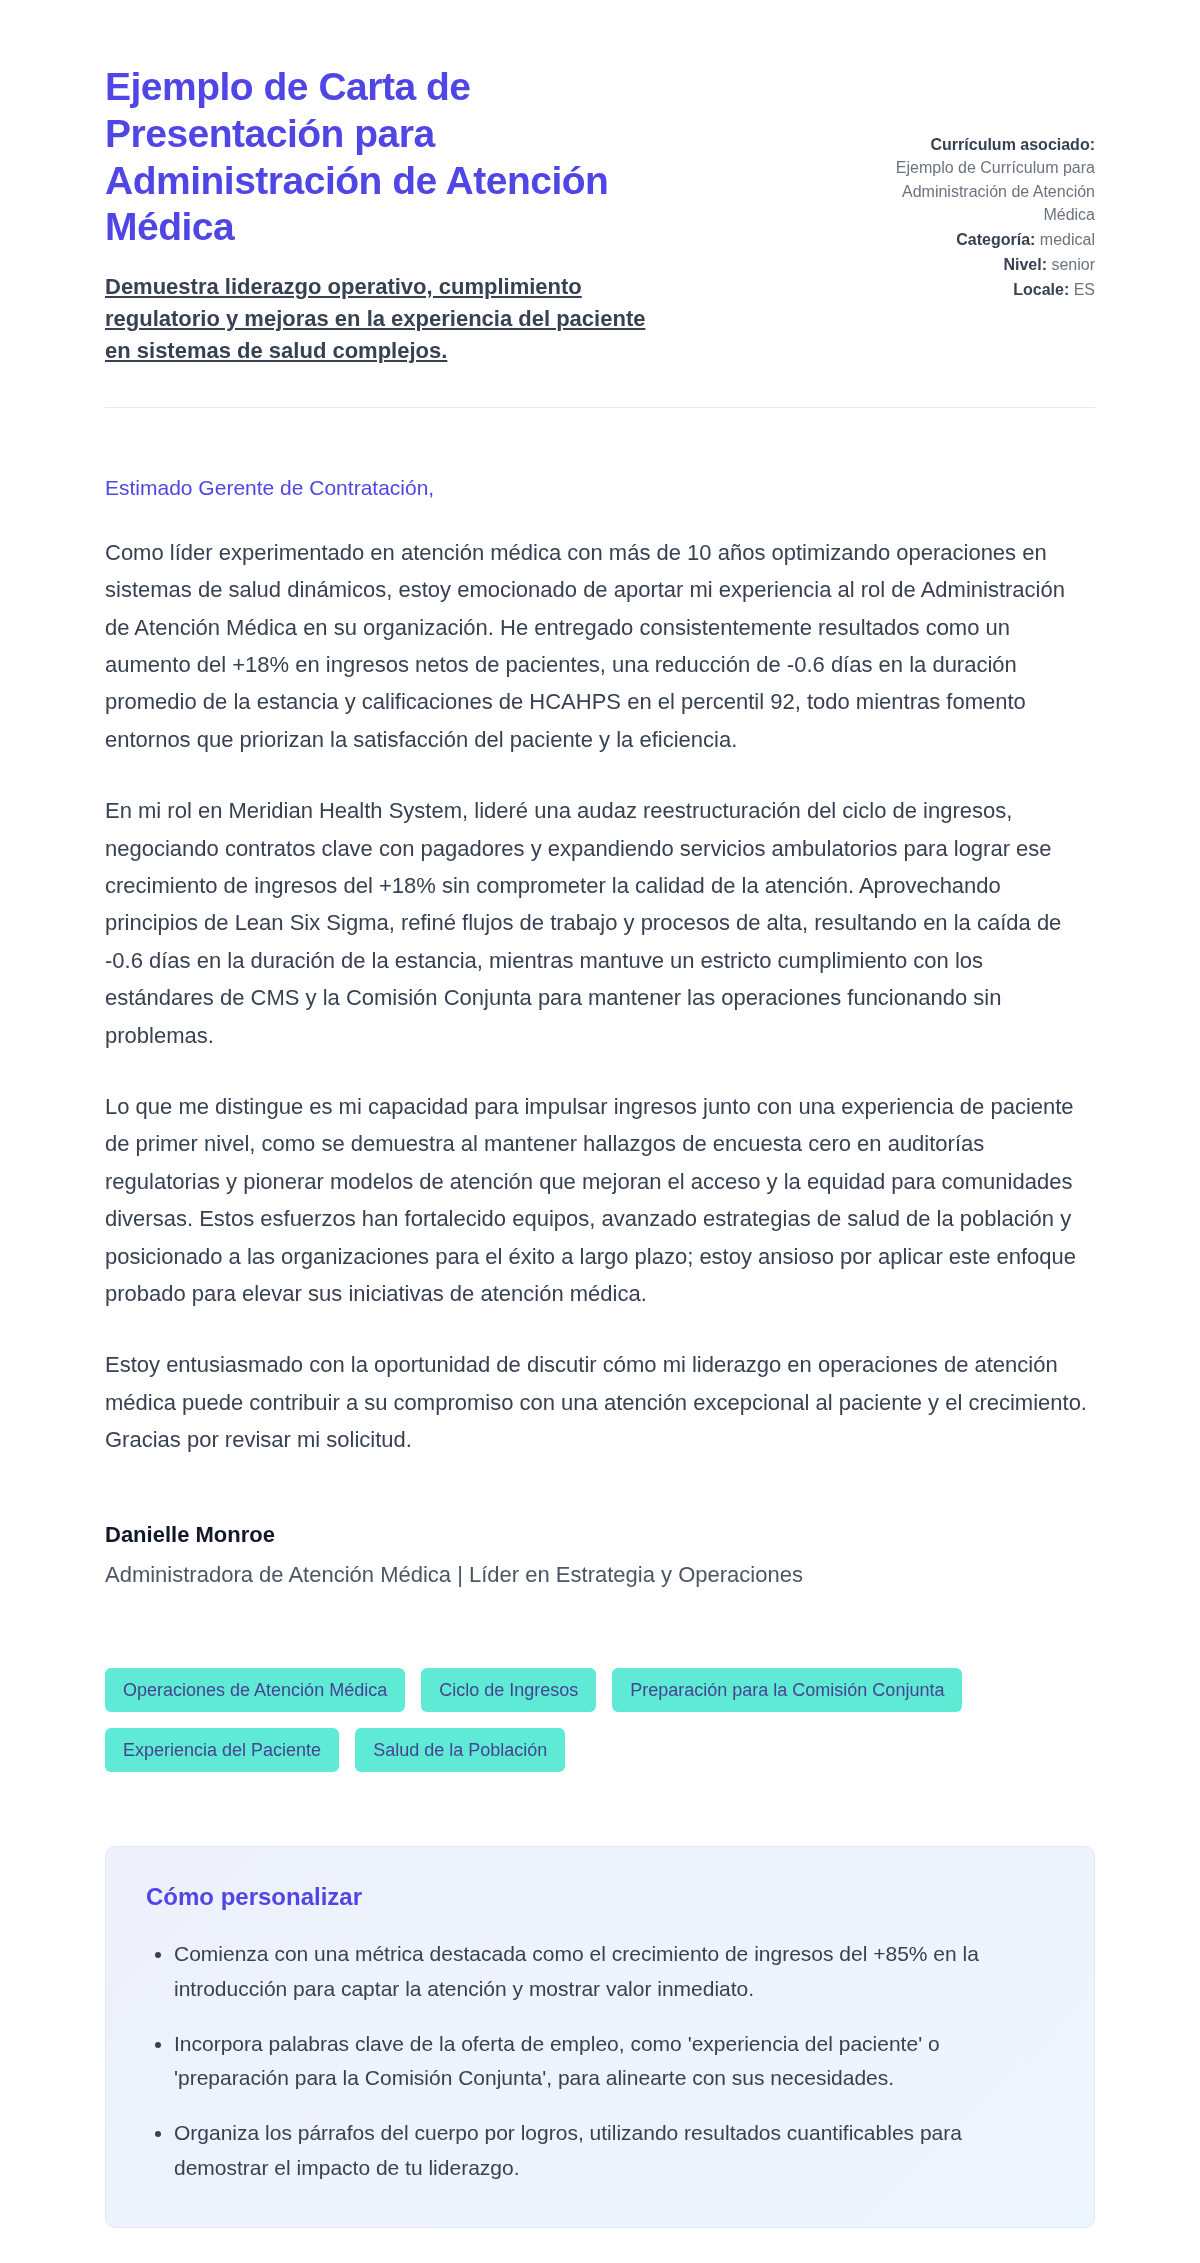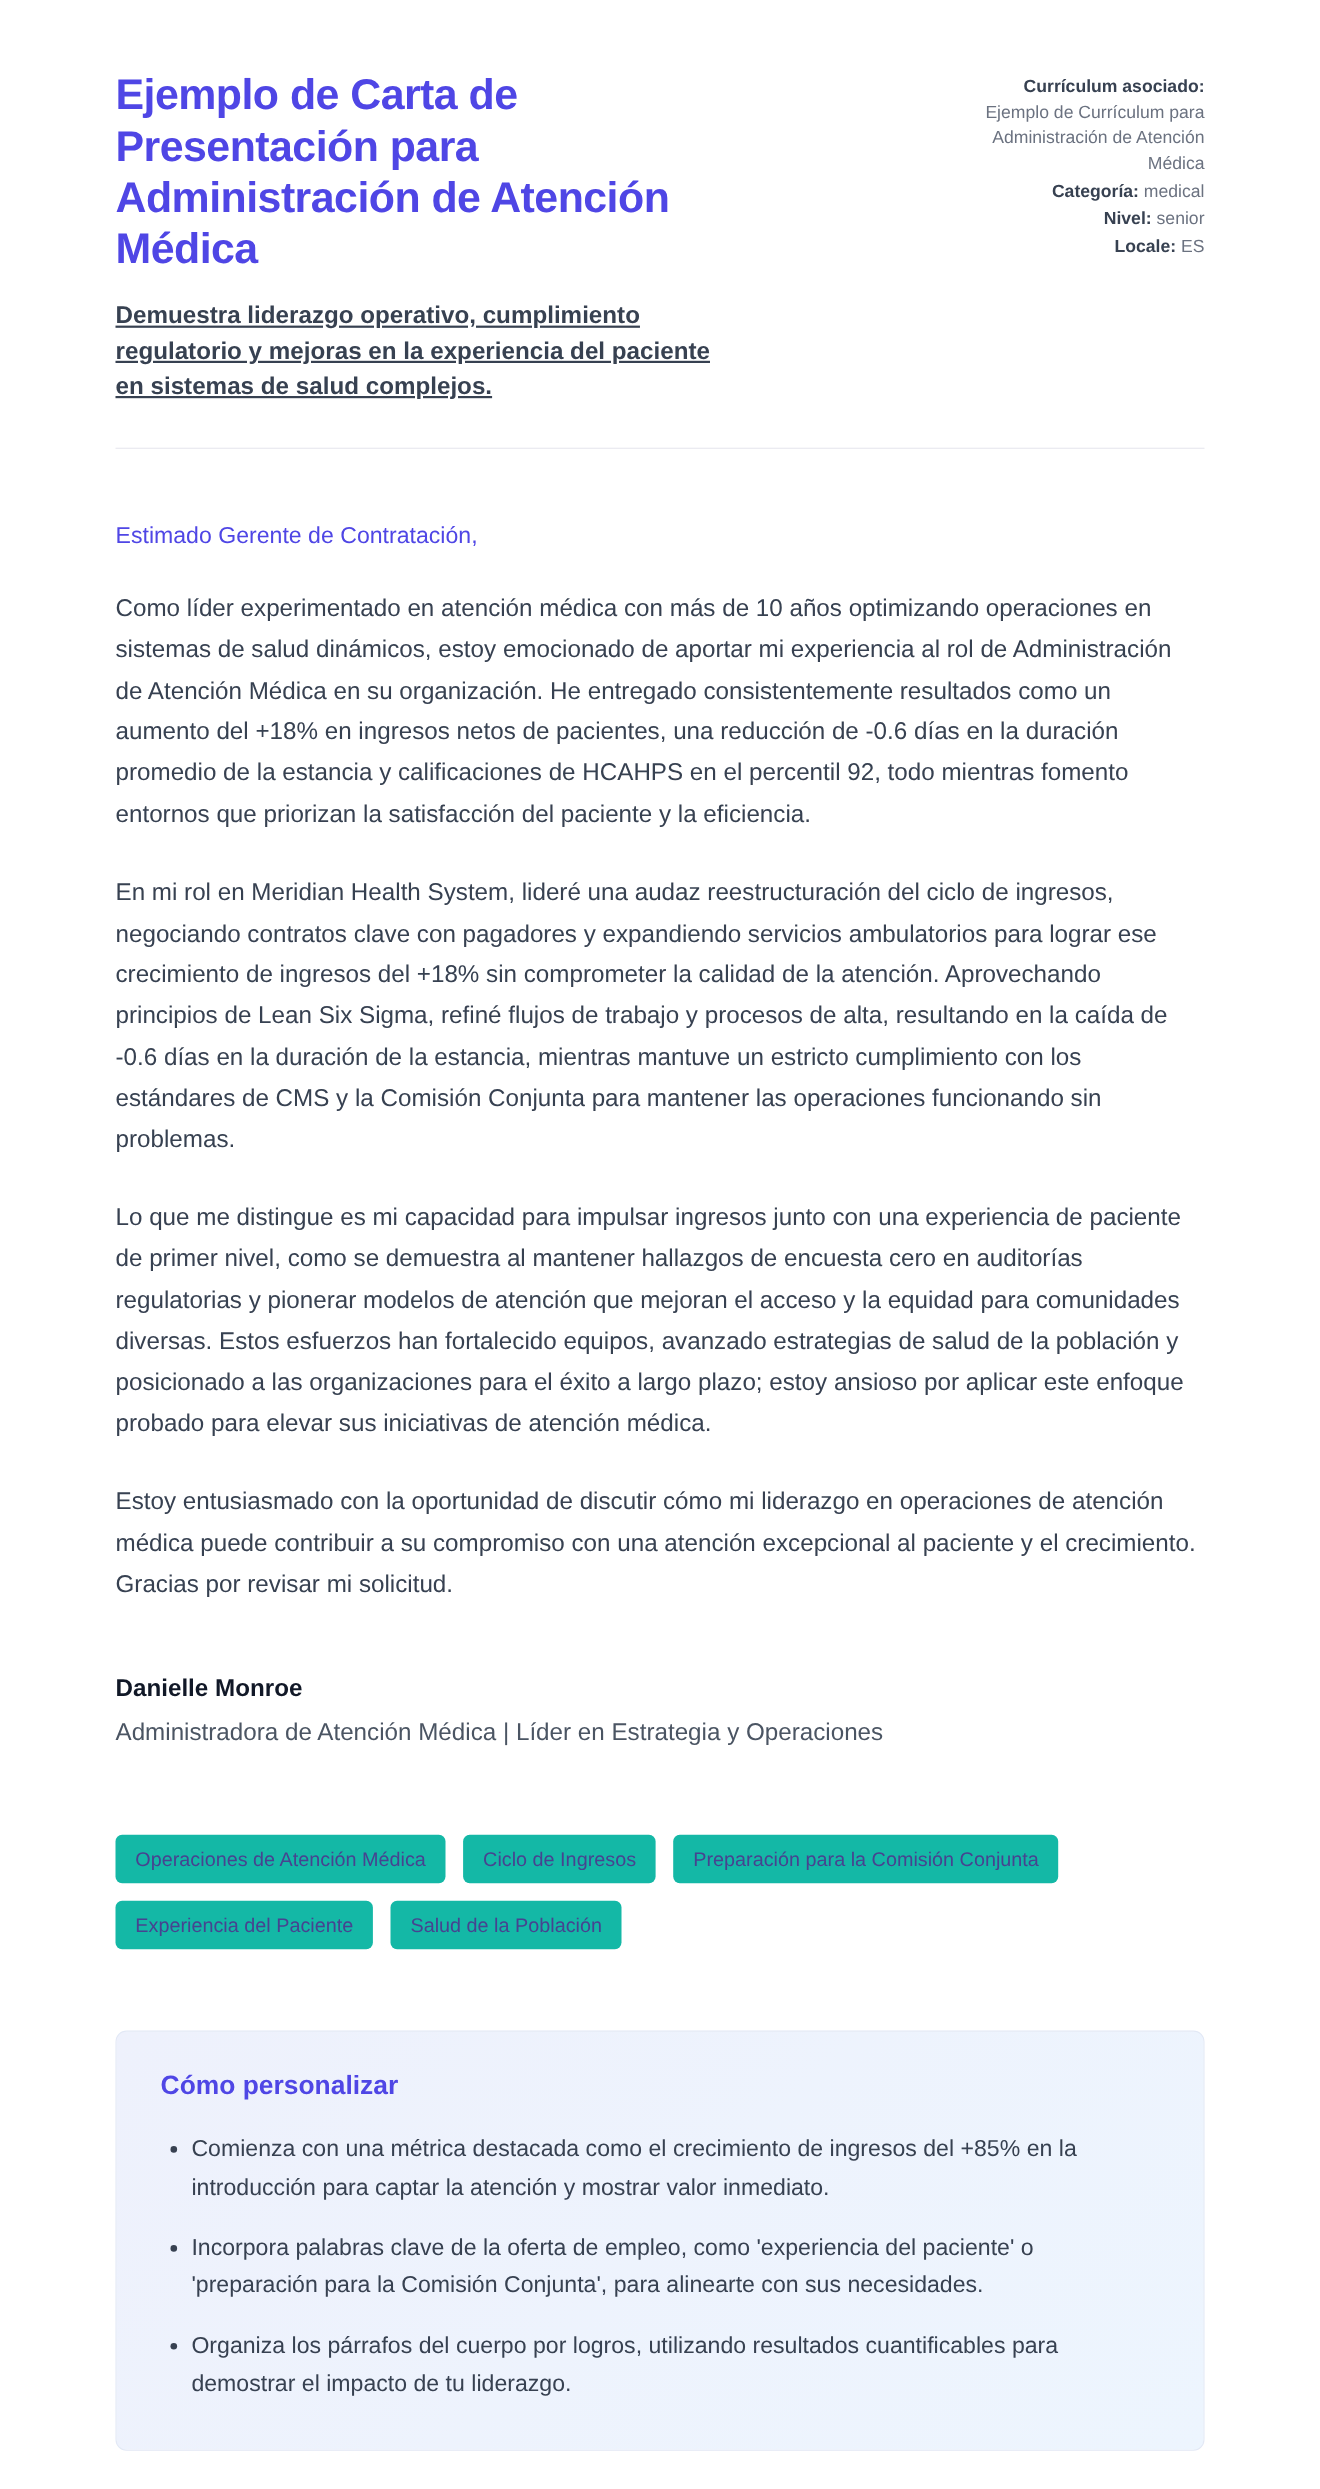--- a/index.html
+++ b/index.html
@@ -13,21 +13,21 @@
   .page {
     max-width: 990px;
     margin: 0 auto;
     padding: 64px 0 72px;
   }
 
   
   .header {
     display: flex;
     justify-content: space-between;
-    align-items: flex-start;
+    align-items: center;
     gap: 40px;
   }
   .header-left { flex: 1 1 auto; }
   .title {
     margin: 0;
     max-width: 560px;
     font-size: 39px;
     line-height: 1.2;
     font-weight: 700;
     letter-spacing: -0.5px;
@@ -88,21 +88,21 @@
 
   
   .tags {
     margin-top: 80px;
     display: flex;
     flex-wrap: wrap;
     gap: 16px 16px;
   }
   .tag {
     display: inline-block;
-    background: #14b8a6;
+    background: #5eead4;
     color: #474390;
     font-size: 18px;
     line-height: 1;
     padding: 13px 18px;
     border-radius: 6px;
     cursor: pointer;
     white-space: nowrap;
   }
 
   

